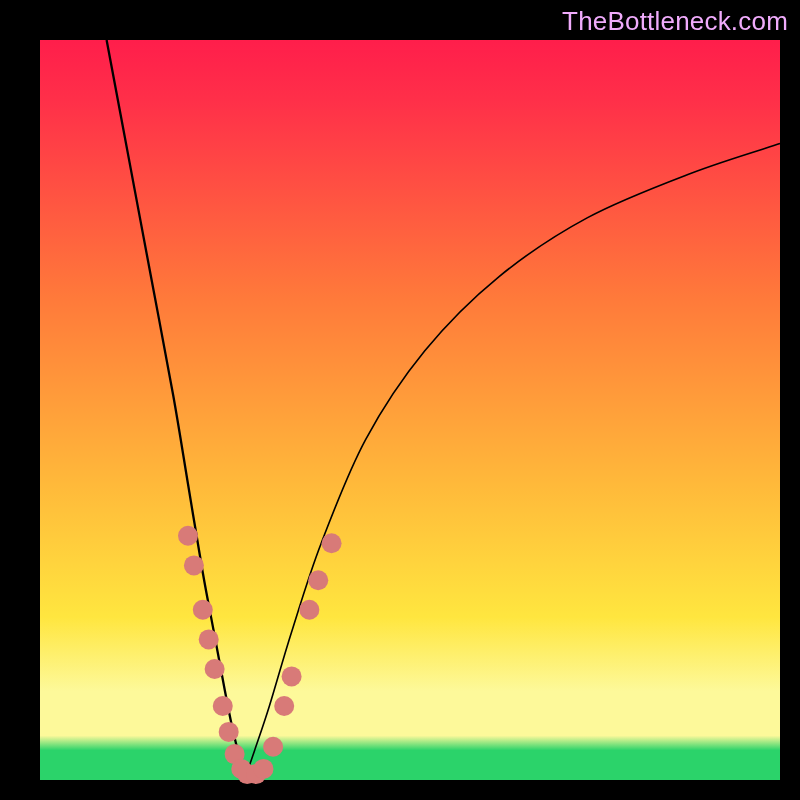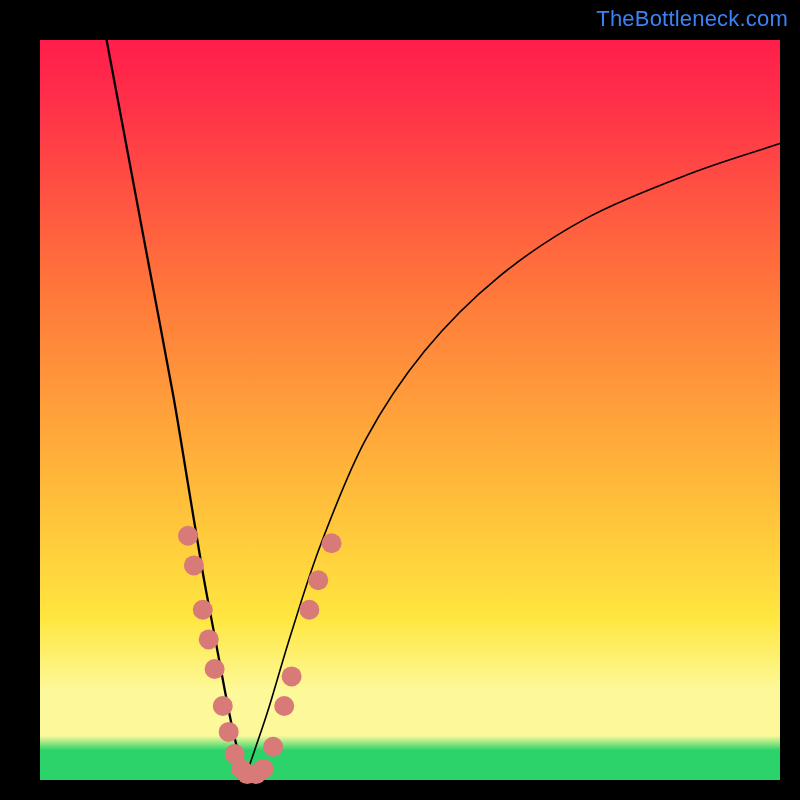--- a/index.html
+++ b/index.html
@@ -34,22 +34,22 @@
       var(--c-pale) 88%,
       var(--c-pale) 94%,
       var(--c-green) 96%,
       var(--c-green) 100%
     );
   }
   .watermark {
     position: absolute;
     top: 6px;
     right: 12px;
-    color: #3b82f6;
-    font-size: 22px;
+    color: #f0abfc;
+    font-size: 26px;
     font-weight: 500;
     letter-spacing: 0.2px;
     user-select: none;
   }
   svg.curve {
     position: absolute;
     left: 0;
     top: 0;
     width: 740px;
     height: 740px;

